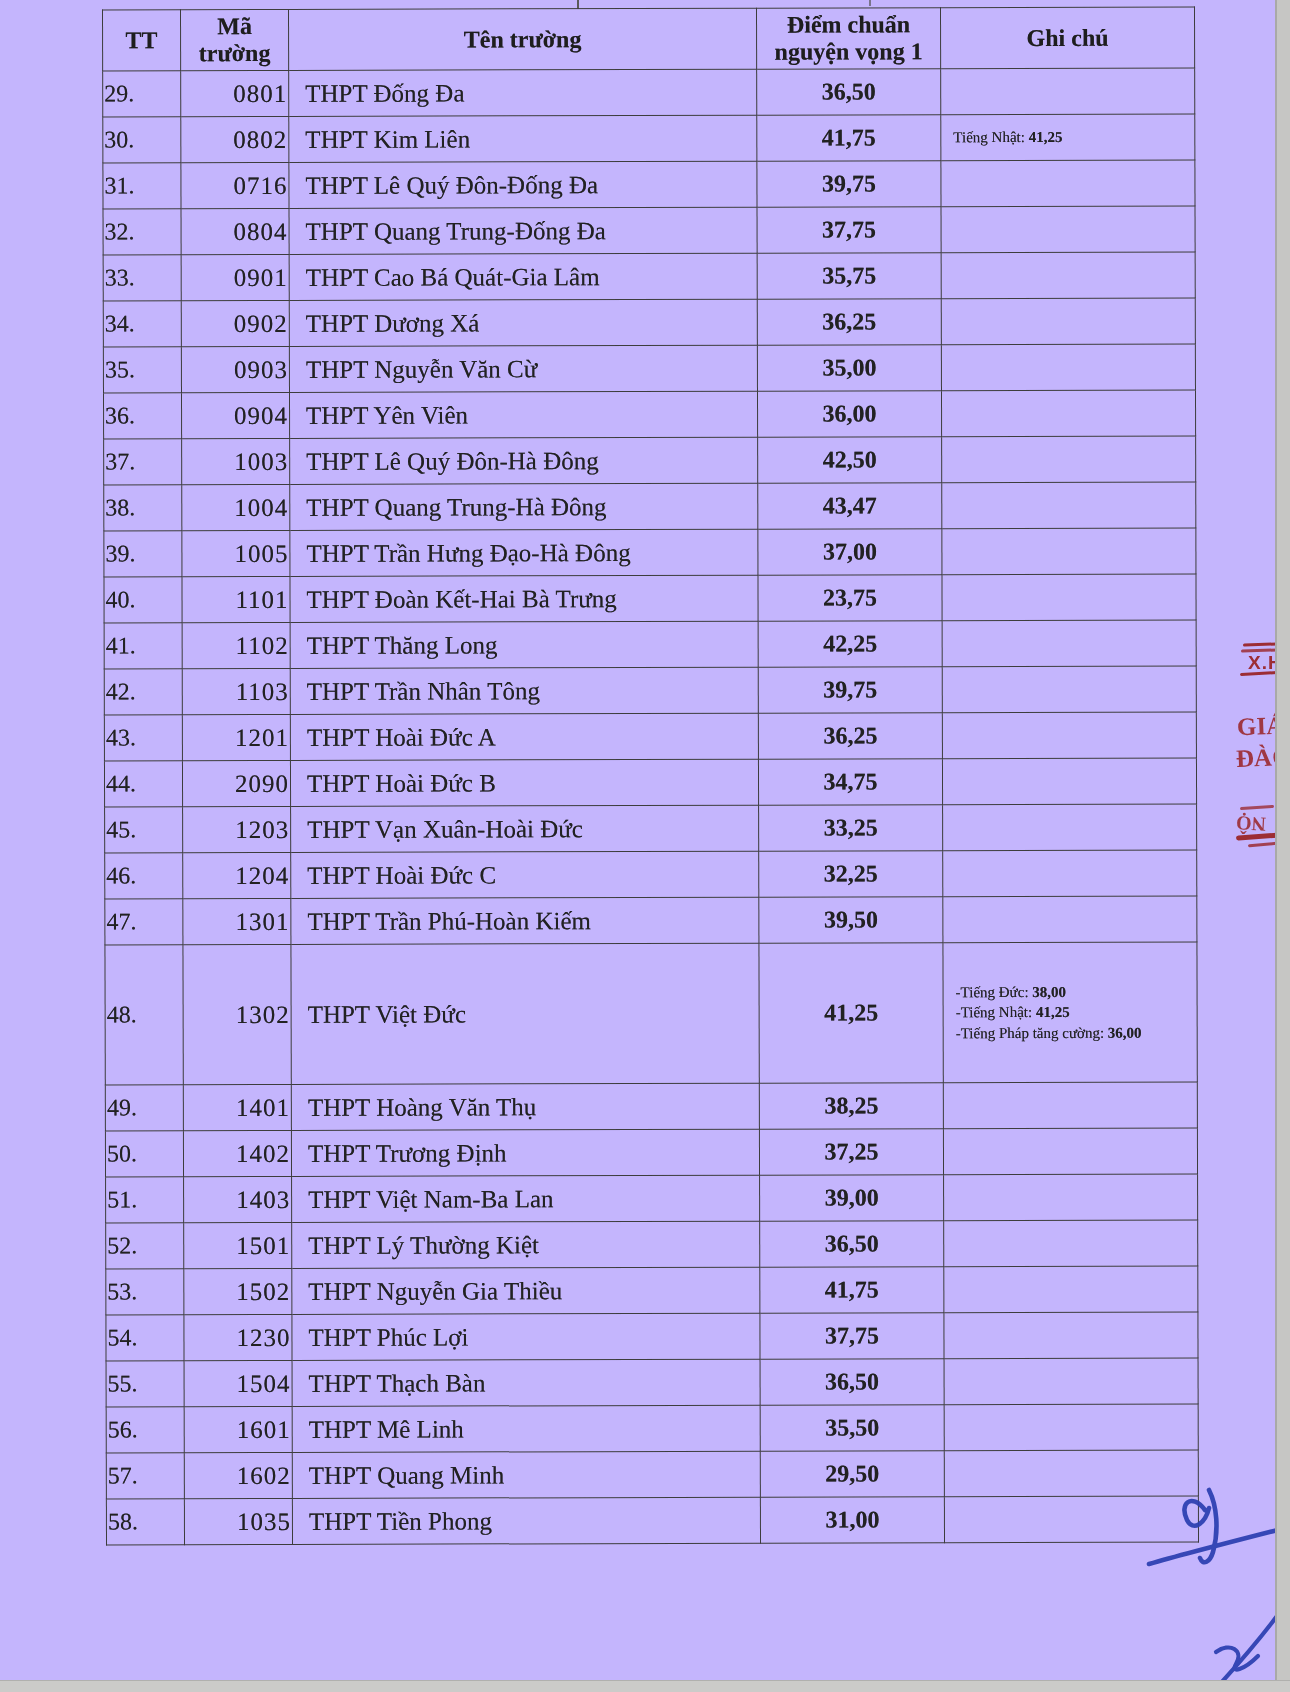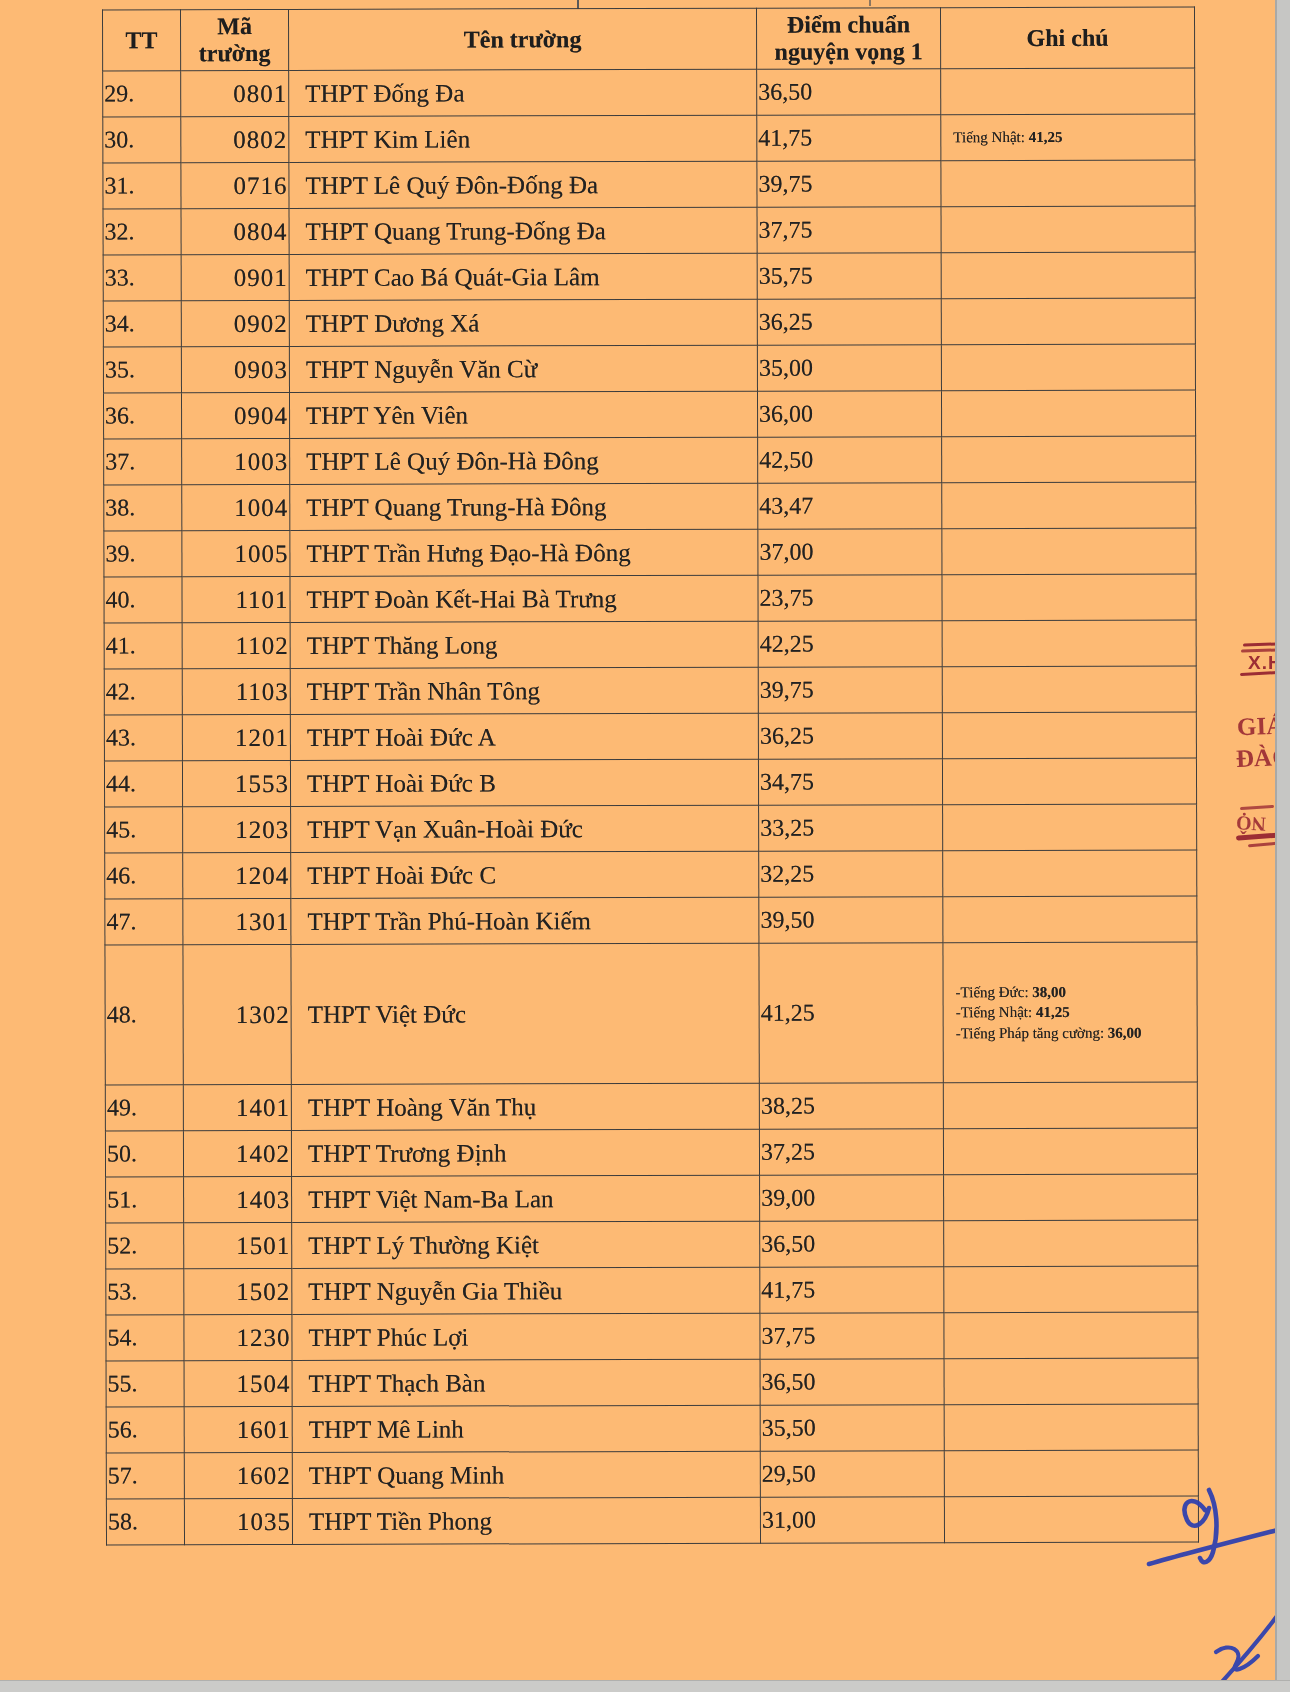--- a/index.html
+++ b/index.html
@@ -2,21 +2,21 @@
 <html><head>
 <meta charset="utf-8">
 <style>
   html,body{margin:0;padding:0;}
   body{
     width:1290px;height:1692px;position:relative;overflow:hidden;
     background:#fbfbf9;
     font-family:"Liberation Serif","DejaVu Serif",serif;
     color:#222;
   }
-  .page{position:absolute;left:0;top:0;width:1277px;height:1682px;overflow:hidden;background:#fdba74;}
+  .page{position:absolute;left:0;top:0;width:1277px;height:1682px;overflow:hidden;background:#c4b5fd;}
   
   .edge-right{position:absolute;right:0;top:0;width:13px;height:1692px;background:#c6c6c4;border-left:2px solid #a9a9a7;}
   .edge-bottom{position:absolute;left:0;bottom:0;width:1290px;height:11px;background:#cbcbc9;border-top:1px solid #b0b0ae;}
   
   .stub{position:absolute;width:2px;background:#5a5a5a;}
   .stub1{left:577px;top:0;height:9px;}
   .stub2{left:869px;top:0;height:6px;opacity:.7;}
 
   table.scores{
     position:absolute;left:104px;top:8px;width:1092px;
@@ -35,21 +35,21 @@
   }
   .scores thead th{
     height:58px;font-weight:bold;font-size:24px;text-align:center;line-height:1.12;
     color:#1e1e1e;
   }
   .scores tbody tr{height:46px;}
   .scores tbody tr.tall{height:140px;}
   td.c-tt{text-align:left;font-size:24px;}
   td.c-code{text-align:right;font-size:25px;letter-spacing:1px;font-family:Liberation Serif, serif;}
   td.c-name{font-size:25px;padding:0 6px 0 16px;}
-  td.c-score{text-align:left;font-size:24px;font-weight:normal;}
+  td.c-score{text-align:center;font-size:24px;font-weight:bold;}
   td.c-note{font-size:15px;padding:4px 6px 4px 12px;line-height:1.35;}
   .note-line .note-val{font-weight:bold;}
   .scores td,.scores th{text-shadow:0 0 .5px rgba(20,20,20,.55);}
 
   
   .stamp{position:absolute;color:#9c2d34;font-weight:bold;white-space:nowrap;}
   .stamp-rule{position:absolute;background:#9c2d34;border-radius:2px;}
   .st-l1a{left:1243px;top:643px;width:36px;height:3px;transform:rotate(-2deg);}
   .st-l1b{left:1241px;top:649px;width:38px;height:2.5px;transform:rotate(-2deg);opacity:.85;}
   .st-xh{left:1248px;top:652px;font-size:19px;letter-spacing:1px;font-family:"Liberation Sans",sans-serif;}
@@ -193,21 +193,21 @@
     </tr>
         <tr>
       <td class="c-tt">43.</td>
       <td class="c-code">1201</td>
       <td class="c-name">THPT Hoài Đức A</td>
       <td class="c-score">36,25</td>
       <td class="c-note"></td>
     </tr>
         <tr>
       <td class="c-tt">44.</td>
-      <td class="c-code">1553</td>
+      <td class="c-code">2090</td>
       <td class="c-name">THPT Hoài Đức B</td>
       <td class="c-score">34,75</td>
       <td class="c-note"></td>
     </tr>
         <tr>
       <td class="c-tt">45.</td>
       <td class="c-code">1203</td>
       <td class="c-name">THPT Vạn Xuân-Hoài Đức</td>
       <td class="c-score">33,25</td>
       <td class="c-note"></td>

